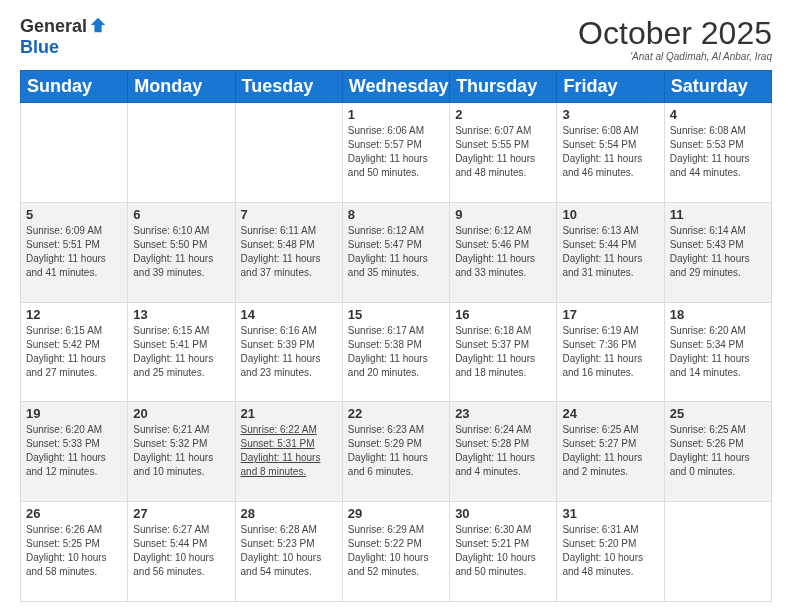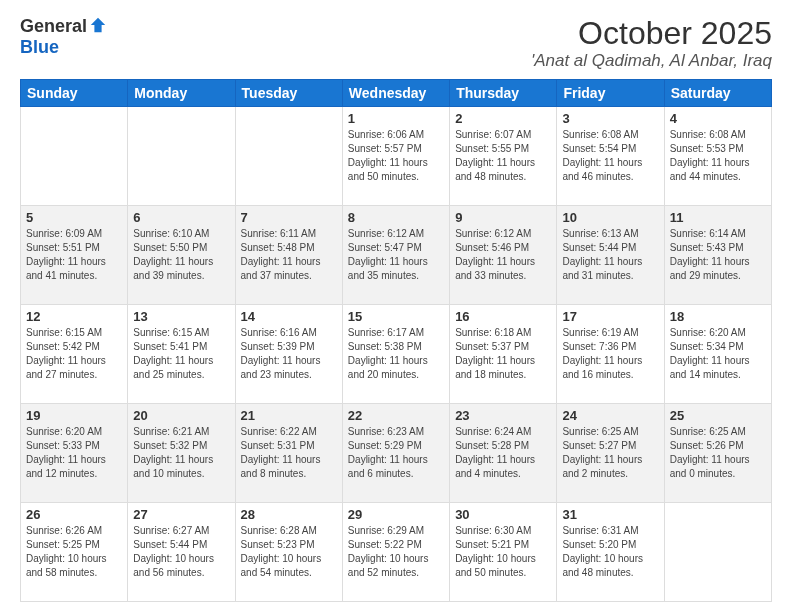--- a/index.html
+++ b/index.html
@@ -50,37 +50,37 @@
     .title-block {
       text-align: right;
     }
     .month-title {
       font-size: 32px;
       font-weight: 300;
       color: #333;
       line-height: 1.1;
     }
     .location {
-      font-size: 17px;
+      font-size: 10px;
       color: #555;
       font-style: italic;
     }
     .calendar {
       flex: 1;
       border: 1px solid #ccc;
       border-collapse: collapse;
       width: 100%;
       table-layout: fixed;
     }
     .calendar th {
       background-color: #1976d2;
       color: #fff;
       text-align: left;
       padding: 5px 6px;
-      font-size: 14px;
+      font-size: 18px;
       font-weight: bold;
       border: 1px solid #1565c0;
     }
     .calendar td {
       vertical-align: top;
       padding: 4px 5px;
       font-size: 10.5px;
       color: #333;
       border: 1px solid #ddd;
       height: 88px;
@@ -266,21 +266,21 @@
 Daylight: 11 hours and 12 minutes.</div>
           </td>
           <td>
             <span class="day-num">20</span>
             <div class="day-info" style="white-space: pre-line;">Sunrise: 6:21 AM
 Sunset: 5:32 PM
 Daylight: 11 hours and 10 minutes.</div>
           </td>
           <td>
             <span class="day-num">21</span>
-            <div class="day-info" style="white-space: pre-line;">Sunrise: 6:22 AM
+            <div class="day-info" style="white-space: pre-line; text-decoration: underline;">Sunrise: 6:22 AM
 Sunset: 5:31 PM
 Daylight: 11 hours and 8 minutes.</div>
           </td>
           <td>
             <span class="day-num">22</span>
             <div class="day-info" style="white-space: pre-line;">Sunrise: 6:23 AM
 Sunset: 5:29 PM
 Daylight: 11 hours and 6 minutes.</div>
           </td>
           <td>

